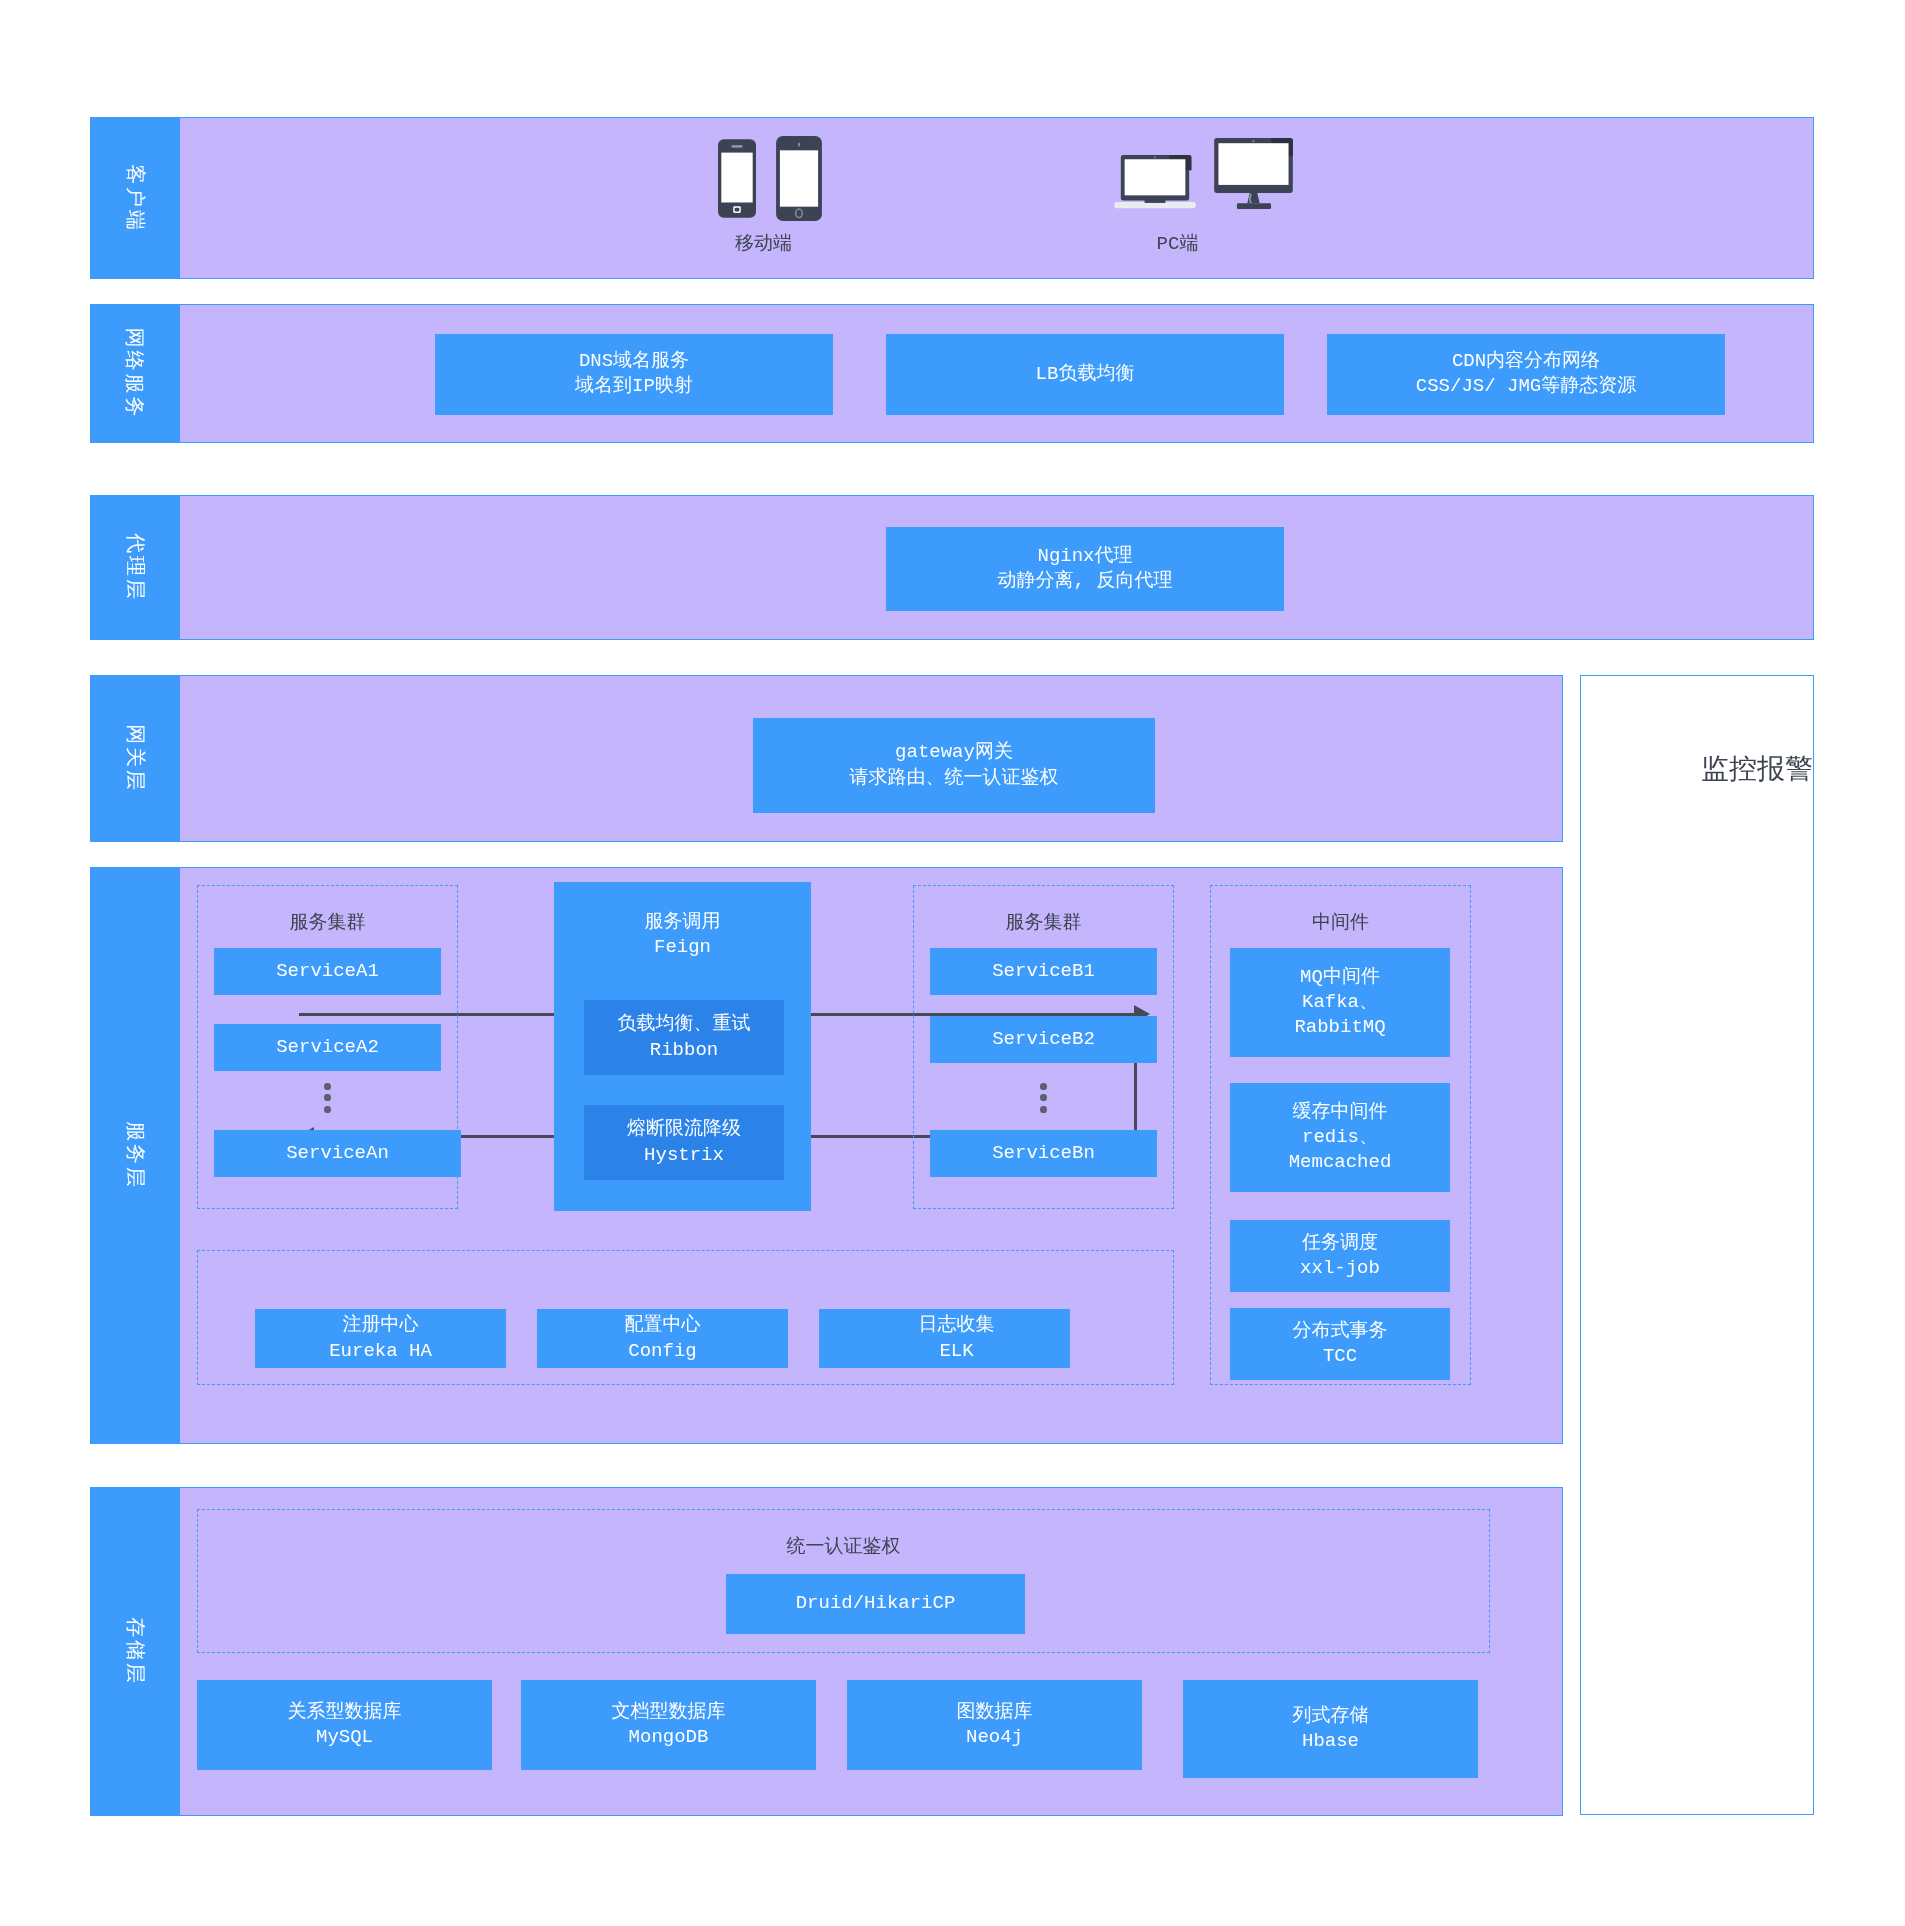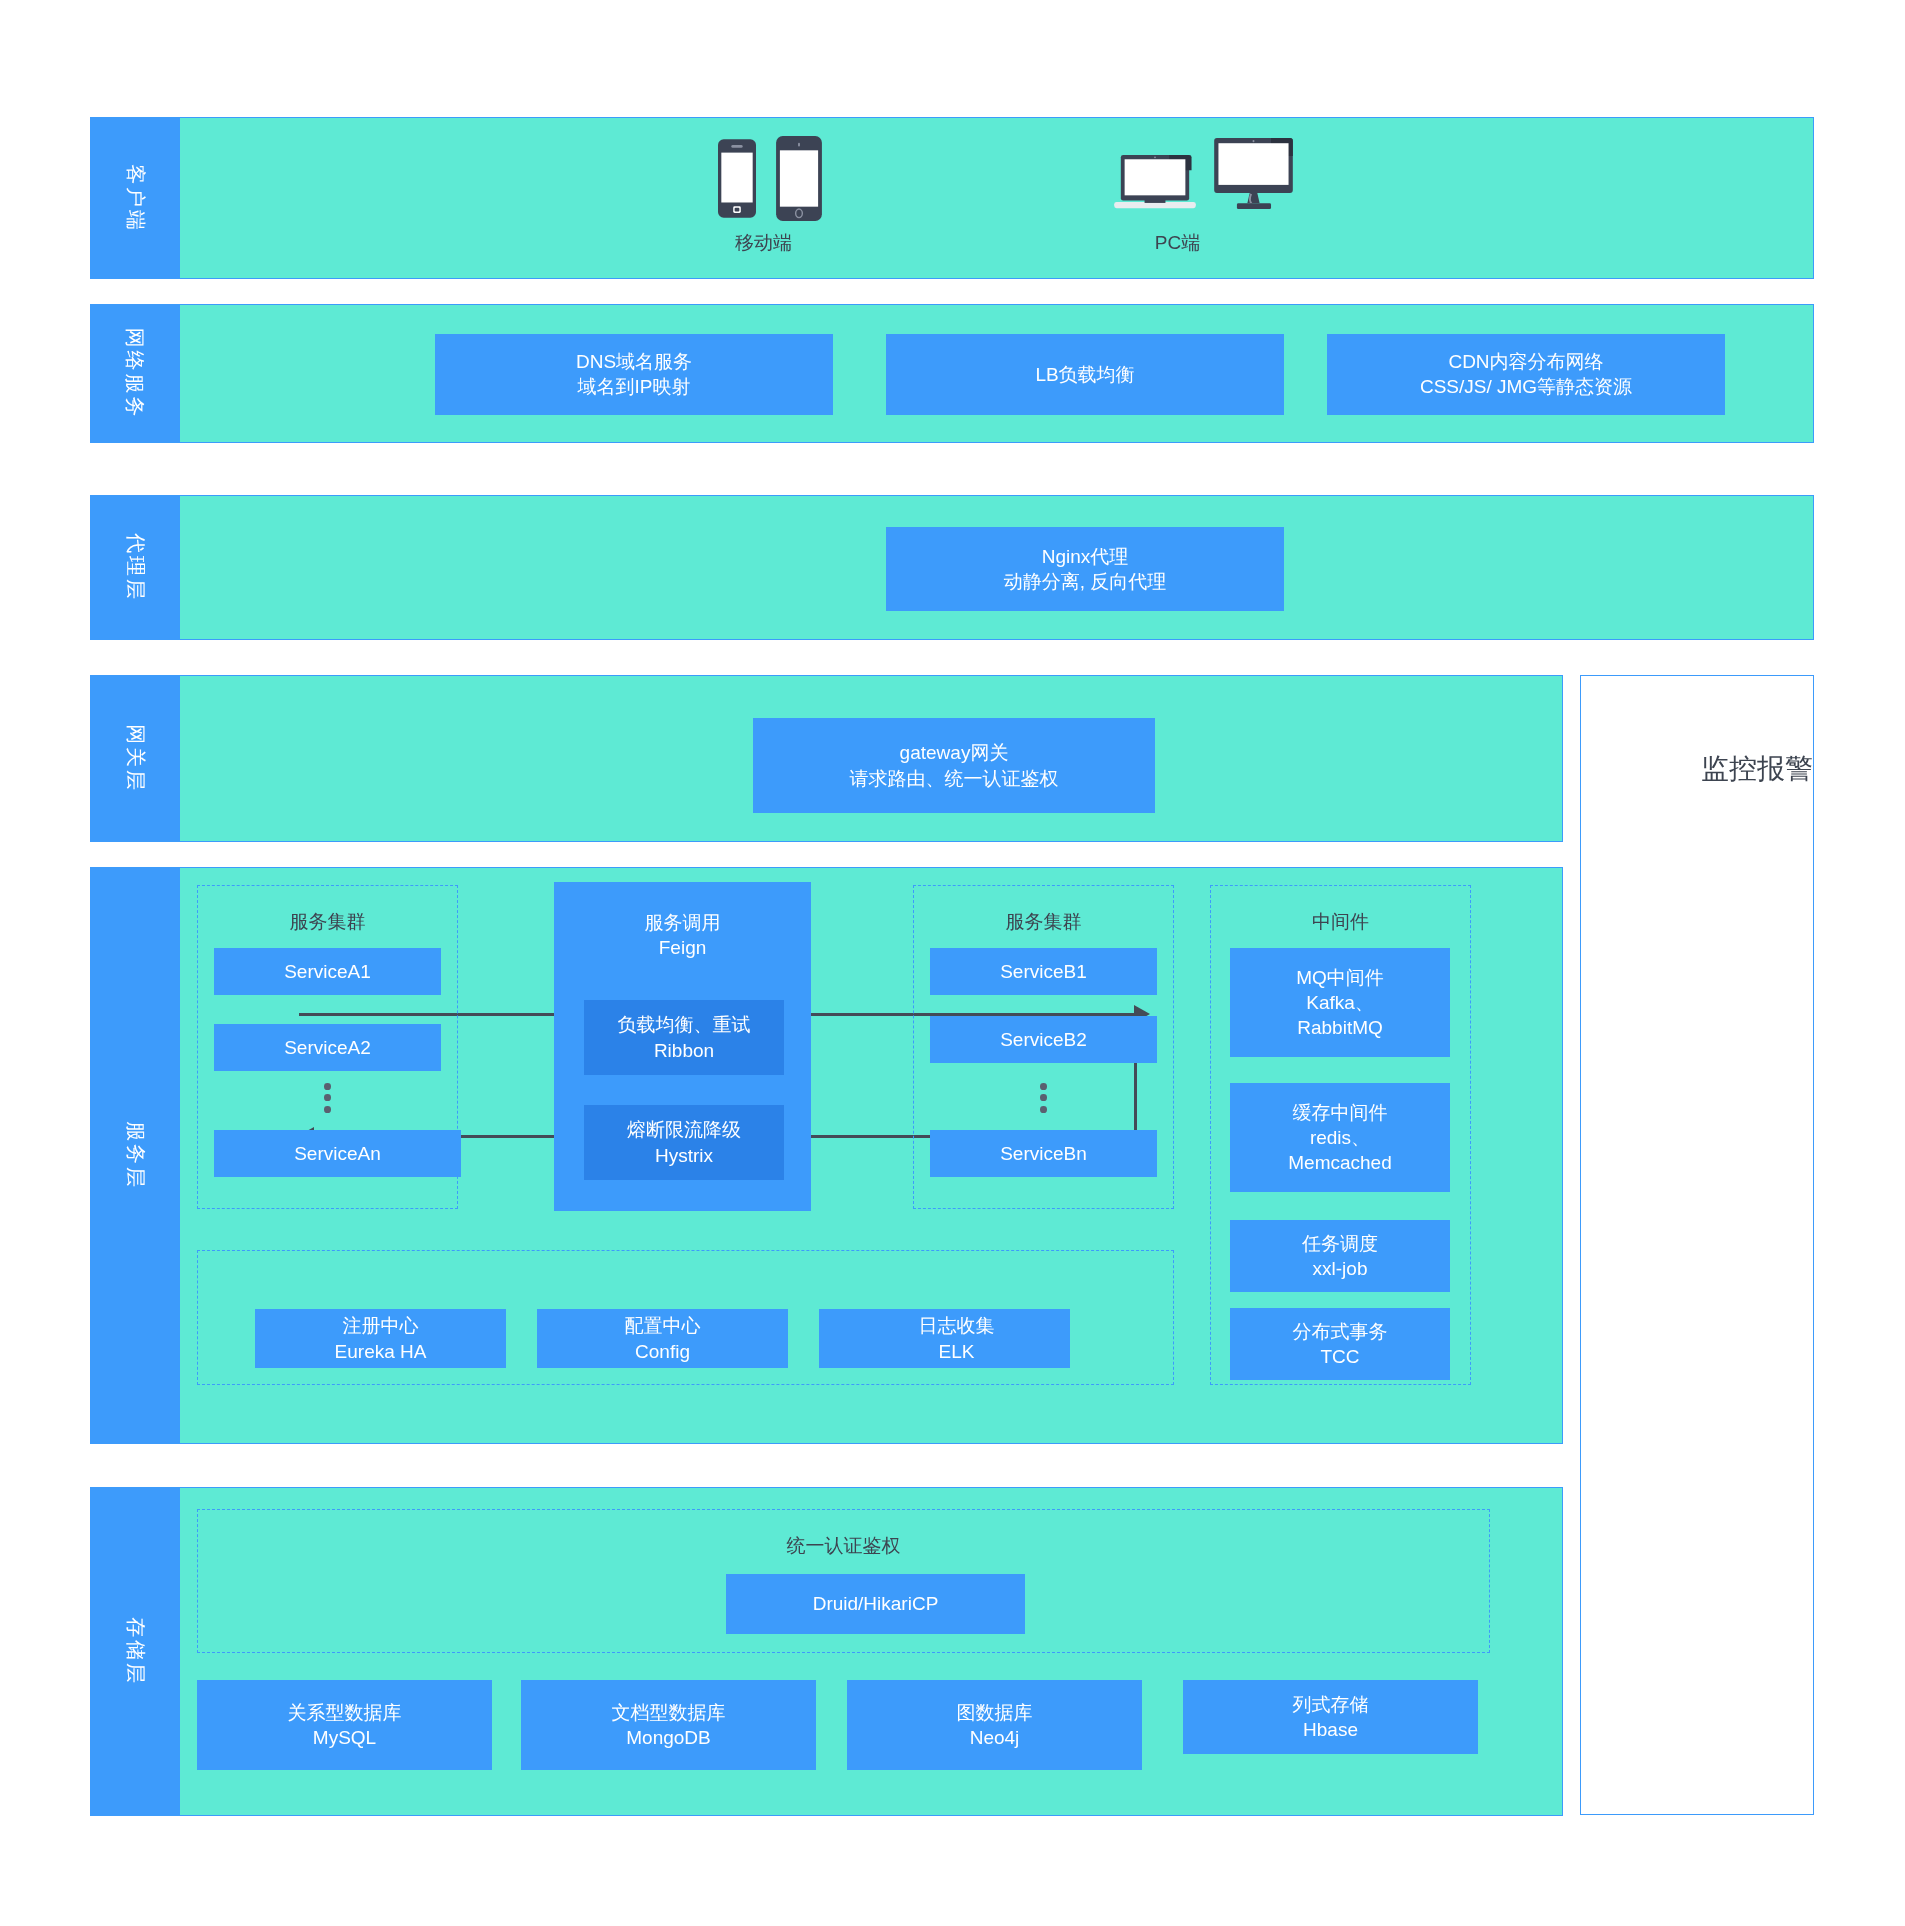--- a/index.html
+++ b/index.html
@@ -33,22 +33,23 @@
     transform: rotate(90deg);
     white-space: nowrap;
     color: #ffffff;
     font-size: 20px;
     letter-spacing: 2.9px;
   }
   .layer-body {
     flex: 1 1 auto;
     border: 1.9px solid #3d9bfb;
     border-left: none;
-    background: #5eead4;
+    background: #c4b5fd;
     position: relative;
+    font-family: Liberation Mono, monospace;
   }
 
   
   .box {
     background: #3d9bfb;
     color: #ffffff;
     display: flex;
     flex-direction: column;
     align-items: center;
     justify-content: center;
@@ -352,21 +353,21 @@
         <span class="ln">MySQL</span>
       </div>
       <div class="box" style="left:341px; top:192px; width:295px; height:90px;">
         <span class="ln">文档型数据库</span>
         <span class="ln">MongoDB</span>
       </div>
       <div class="box" style="left:667px; top:192px; width:295px; height:90px;">
         <span class="ln">图数据库</span>
         <span class="ln">Neo4j</span>
       </div>
-      <div class="box" style="left:1003px; top:192px; width:295px; height:74px;">
+      <div class="box" style="left:1003px; top:192px; width:295px; height:98px;">
         <span class="ln">列式存储</span>
         <span class="ln">Hbase</span>
       </div>
     </div>
   </div>
 
   <div class="monitor-panel" style="left:1580px; top:675px; width:234px; height:1140px;">
     <div class="monitor-title" style="left:0; top:74px;">监控报警</div>
   </div>
 

